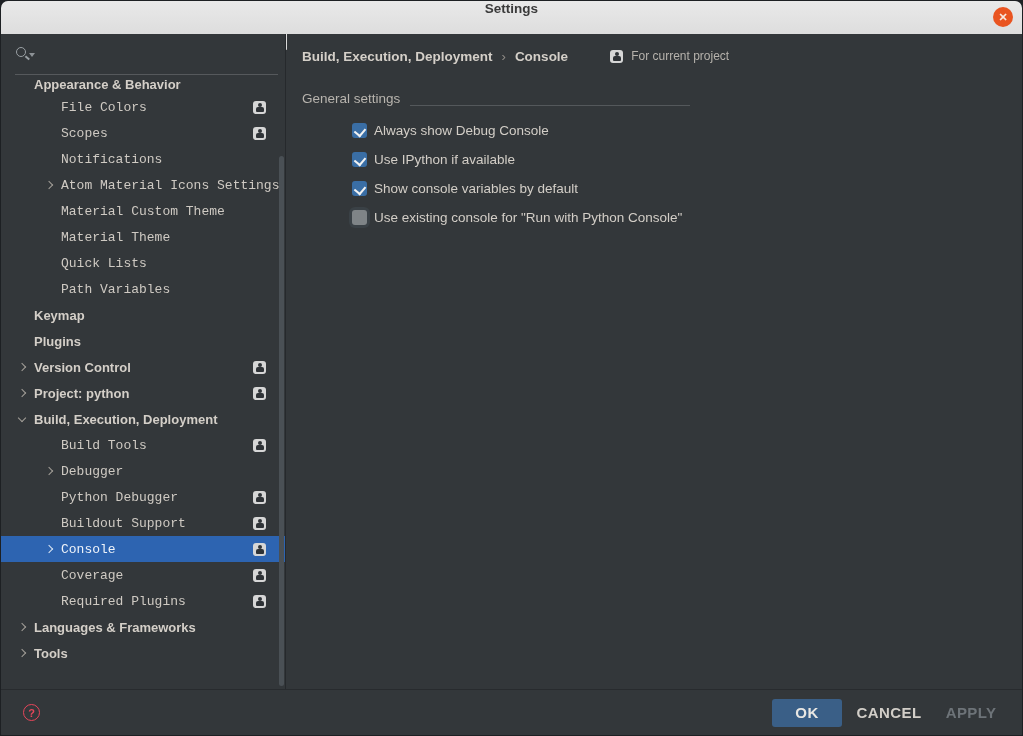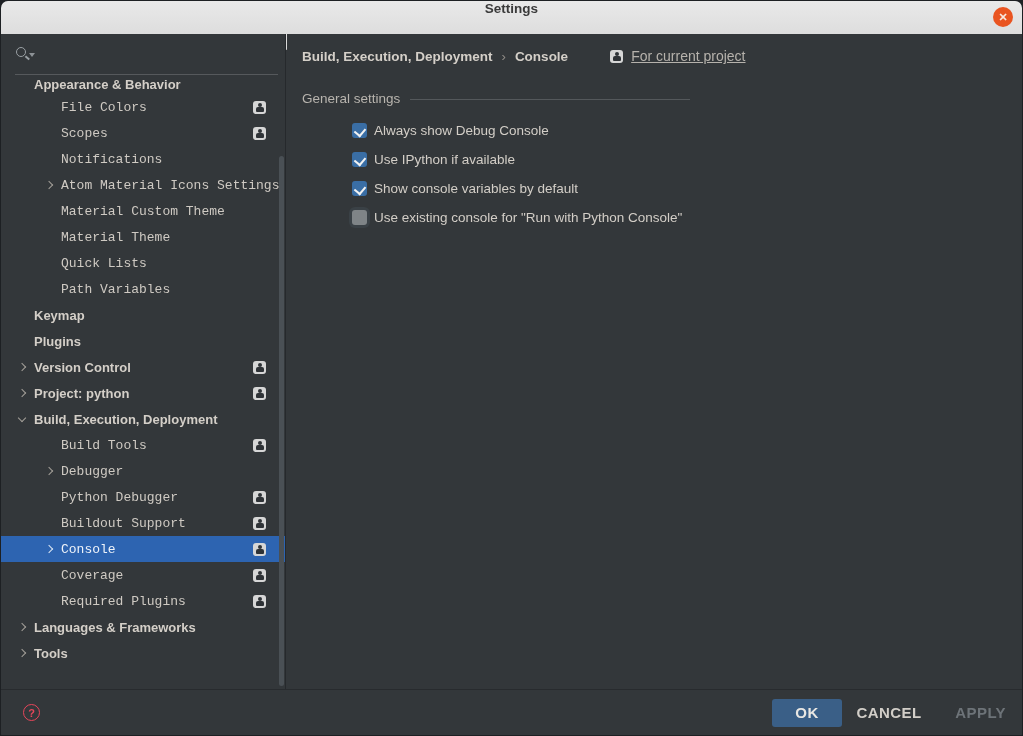--- a/index.html
+++ b/index.html
@@ -64,23 +64,23 @@
   .side-scrollbar { position:absolute; right:1px; top:122px; width:5px; height:530px;
     background:#4a5055; border-radius:3px; }
 
   
   .content { position:absolute; top:33px; left:286px; right:0; bottom:46px; background:#33373a; }
   .breadcrumb-row { display:flex; align-items:center; padding:12px 0 0 15px; height:32px; }
   .crumb { font-size:13.5px; font-weight:700; color:#d4cfc8; cursor:pointer; }
   .crumb-sep { color:#8f8b86; font-size:13px; margin:0 9px; font-weight:400; }
   .scope { display:flex; align-items:center; margin-left:42px; }
   .scope .person-icon { margin:0 8px 0 0; }
-  .scope-label { font-size:14px; color:#b6b2ac;text-decoration:underline; }
-
-  .section-row { display:flex; align-items:center; margin:25px 0 0 15px; }
+  .scope-label { font-size:12px; color:#b6b2ac; }
+
+  .section-row { display:flex; align-items:flex-end; margin:25px 0 0 15px; }
   .section-title { font-size:13.5px; color:#b8b4ae; white-space:nowrap; }
   .section-line { height:1px; background:#54585b; width:280px; margin-left:10px; margin-top:2px; }
 
   .checkbox-list { margin:10px 0 0 45px; }
   .checkbox-row { display:flex; align-items:center; height:29px; cursor:pointer;padding-left:20px; }
   .cbox { width:15px; height:15px; border-radius:3px; margin-right:7px; position:relative; flex:0 0 15px; }
   .cbox.checked { background:#3a6ea5; }
   .cbox.checked::after { content:''; position:absolute; left:3.5px; top:2.5px; width:6px; height:8px;
     border-right:2px solid #f2f2f2; border-bottom:2px solid #f2f2f2; transform:rotate(40deg); }
   .cbox.unchecked { background:#7f8487; box-shadow:0 0 0 3px #3a4146; }
@@ -92,21 +92,21 @@
     display:flex; align-items:center; }
   .help-btn { margin-left:22px; width:17px; height:17px; border-radius:50%;
     border:1.5px solid #e8465a; background:transparent; color:#e8465a;
     font-size:11px; font-weight:700; line-height:14px; text-align:center; cursor:pointer; padding:0; }
   .footer-buttons { margin-left:auto; margin-right:16px; display:flex; align-items:center; gap:12px; }
   .btn { width:70px; height:28px; border:none; border-radius:3px; background:transparent;
     font-size:15px; font-weight:700; letter-spacing:0.4px; cursor:pointer;
     font-family:"Liberation Sans","DejaVu Sans",sans-serif; }
   .btn-ok { background:#3a5f87; color:#e9e7e3; }
   .btn-cancel { color:#d2cec8; }
-  .btn-apply { color:#6d7378; cursor:default;text-align:right; }
+  .btn-apply { color:#6d7378; cursor:default; }
 </style>
 </head>
 <body>
 
 <div class="window">
 
   <div class="titlebar">
     <span class="titlebar-title">Settings</span>
     <button class="close-btn">✕</button>
   </div>

